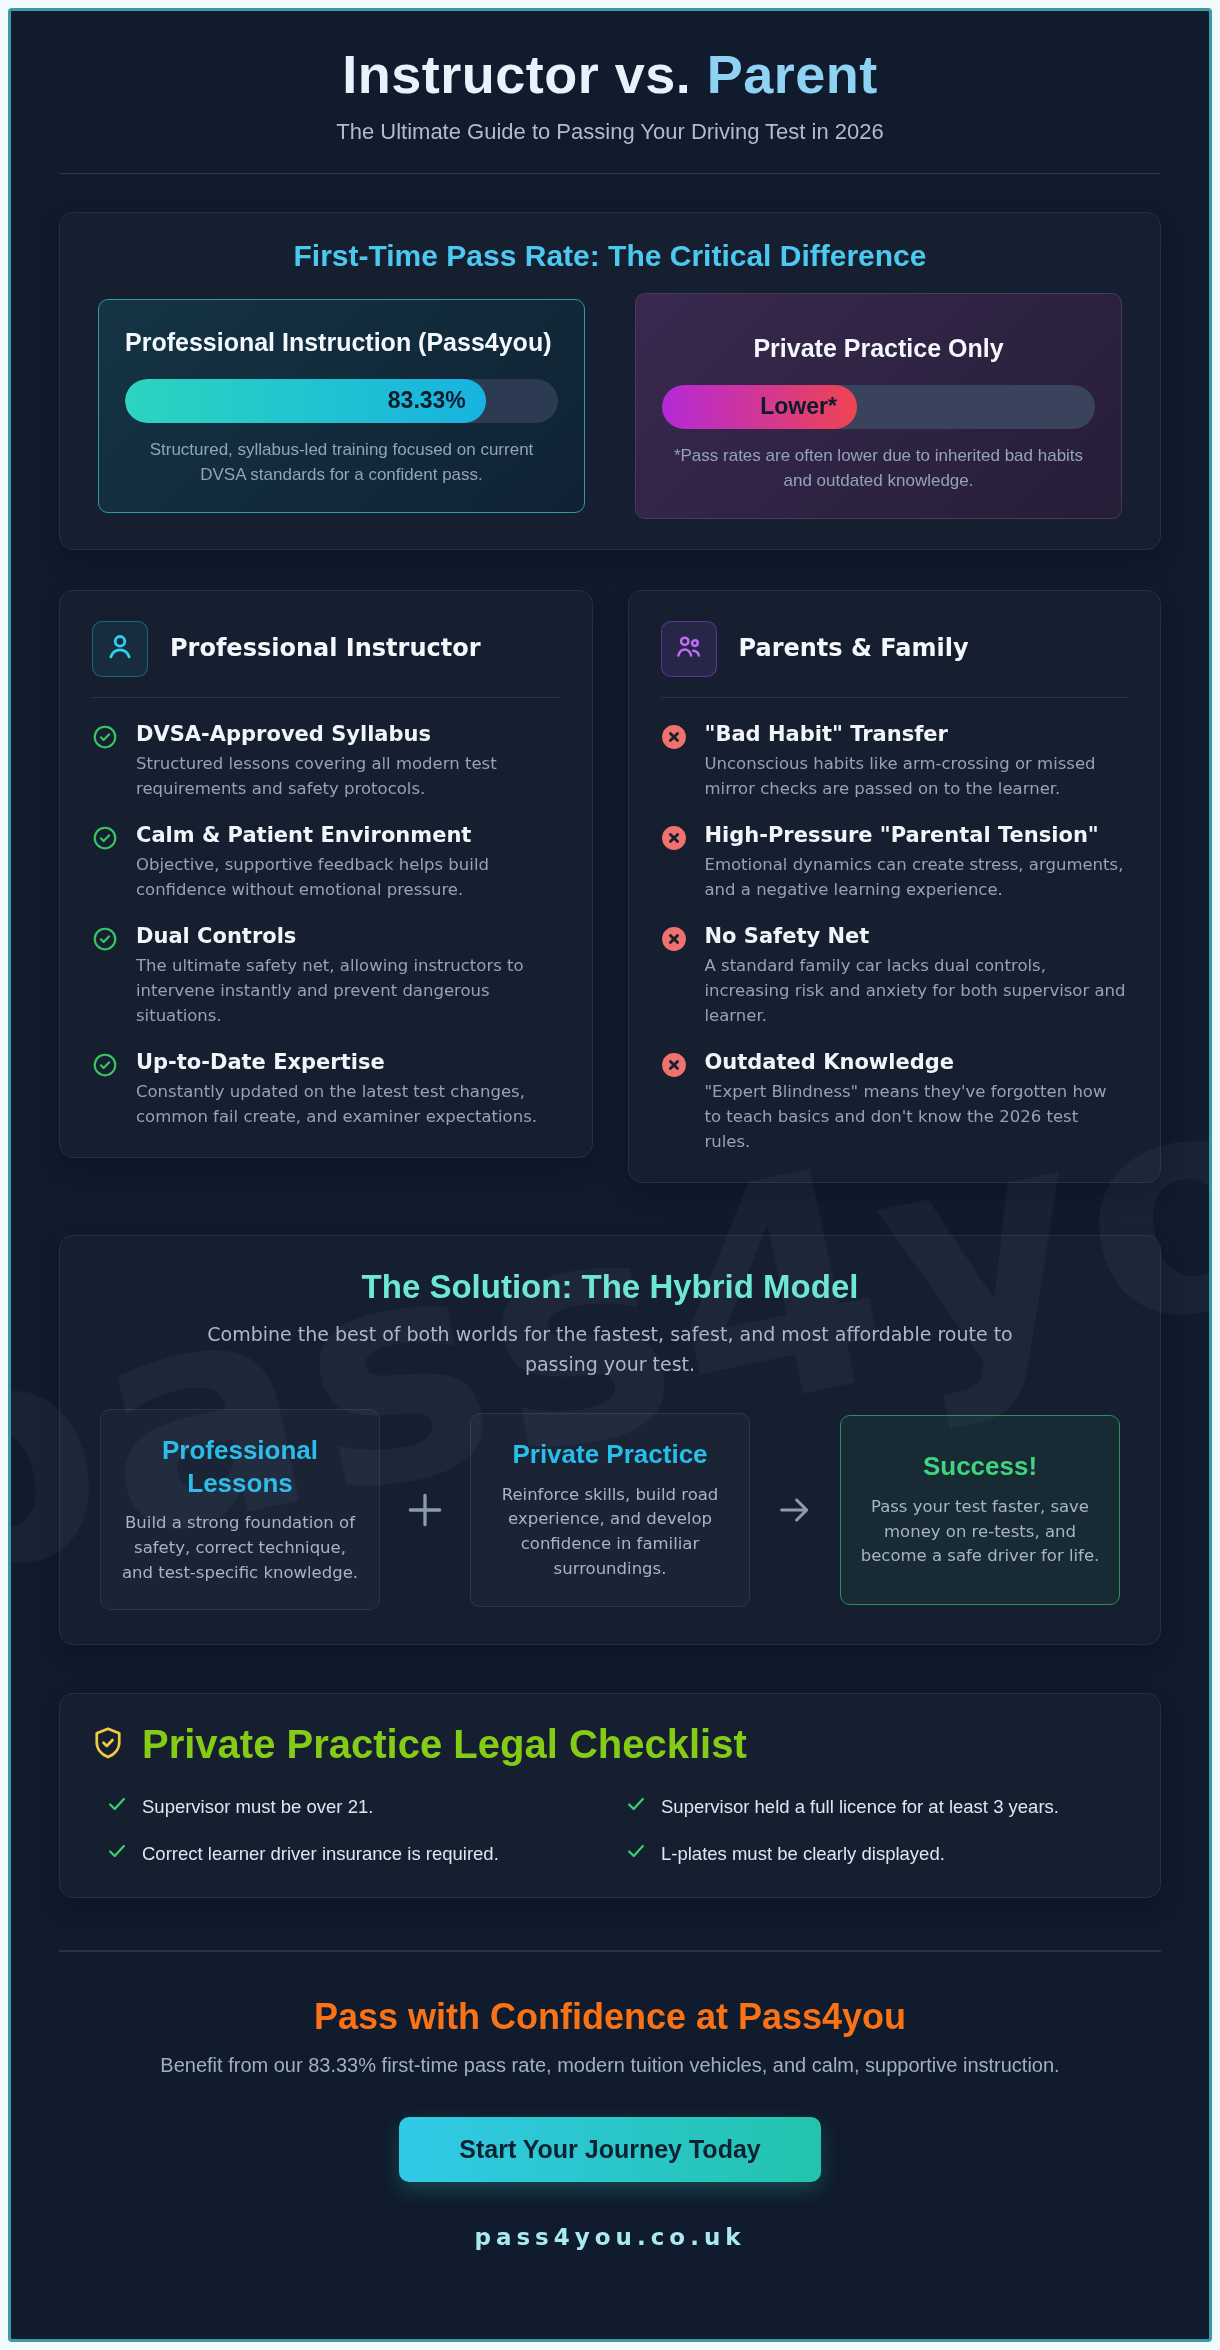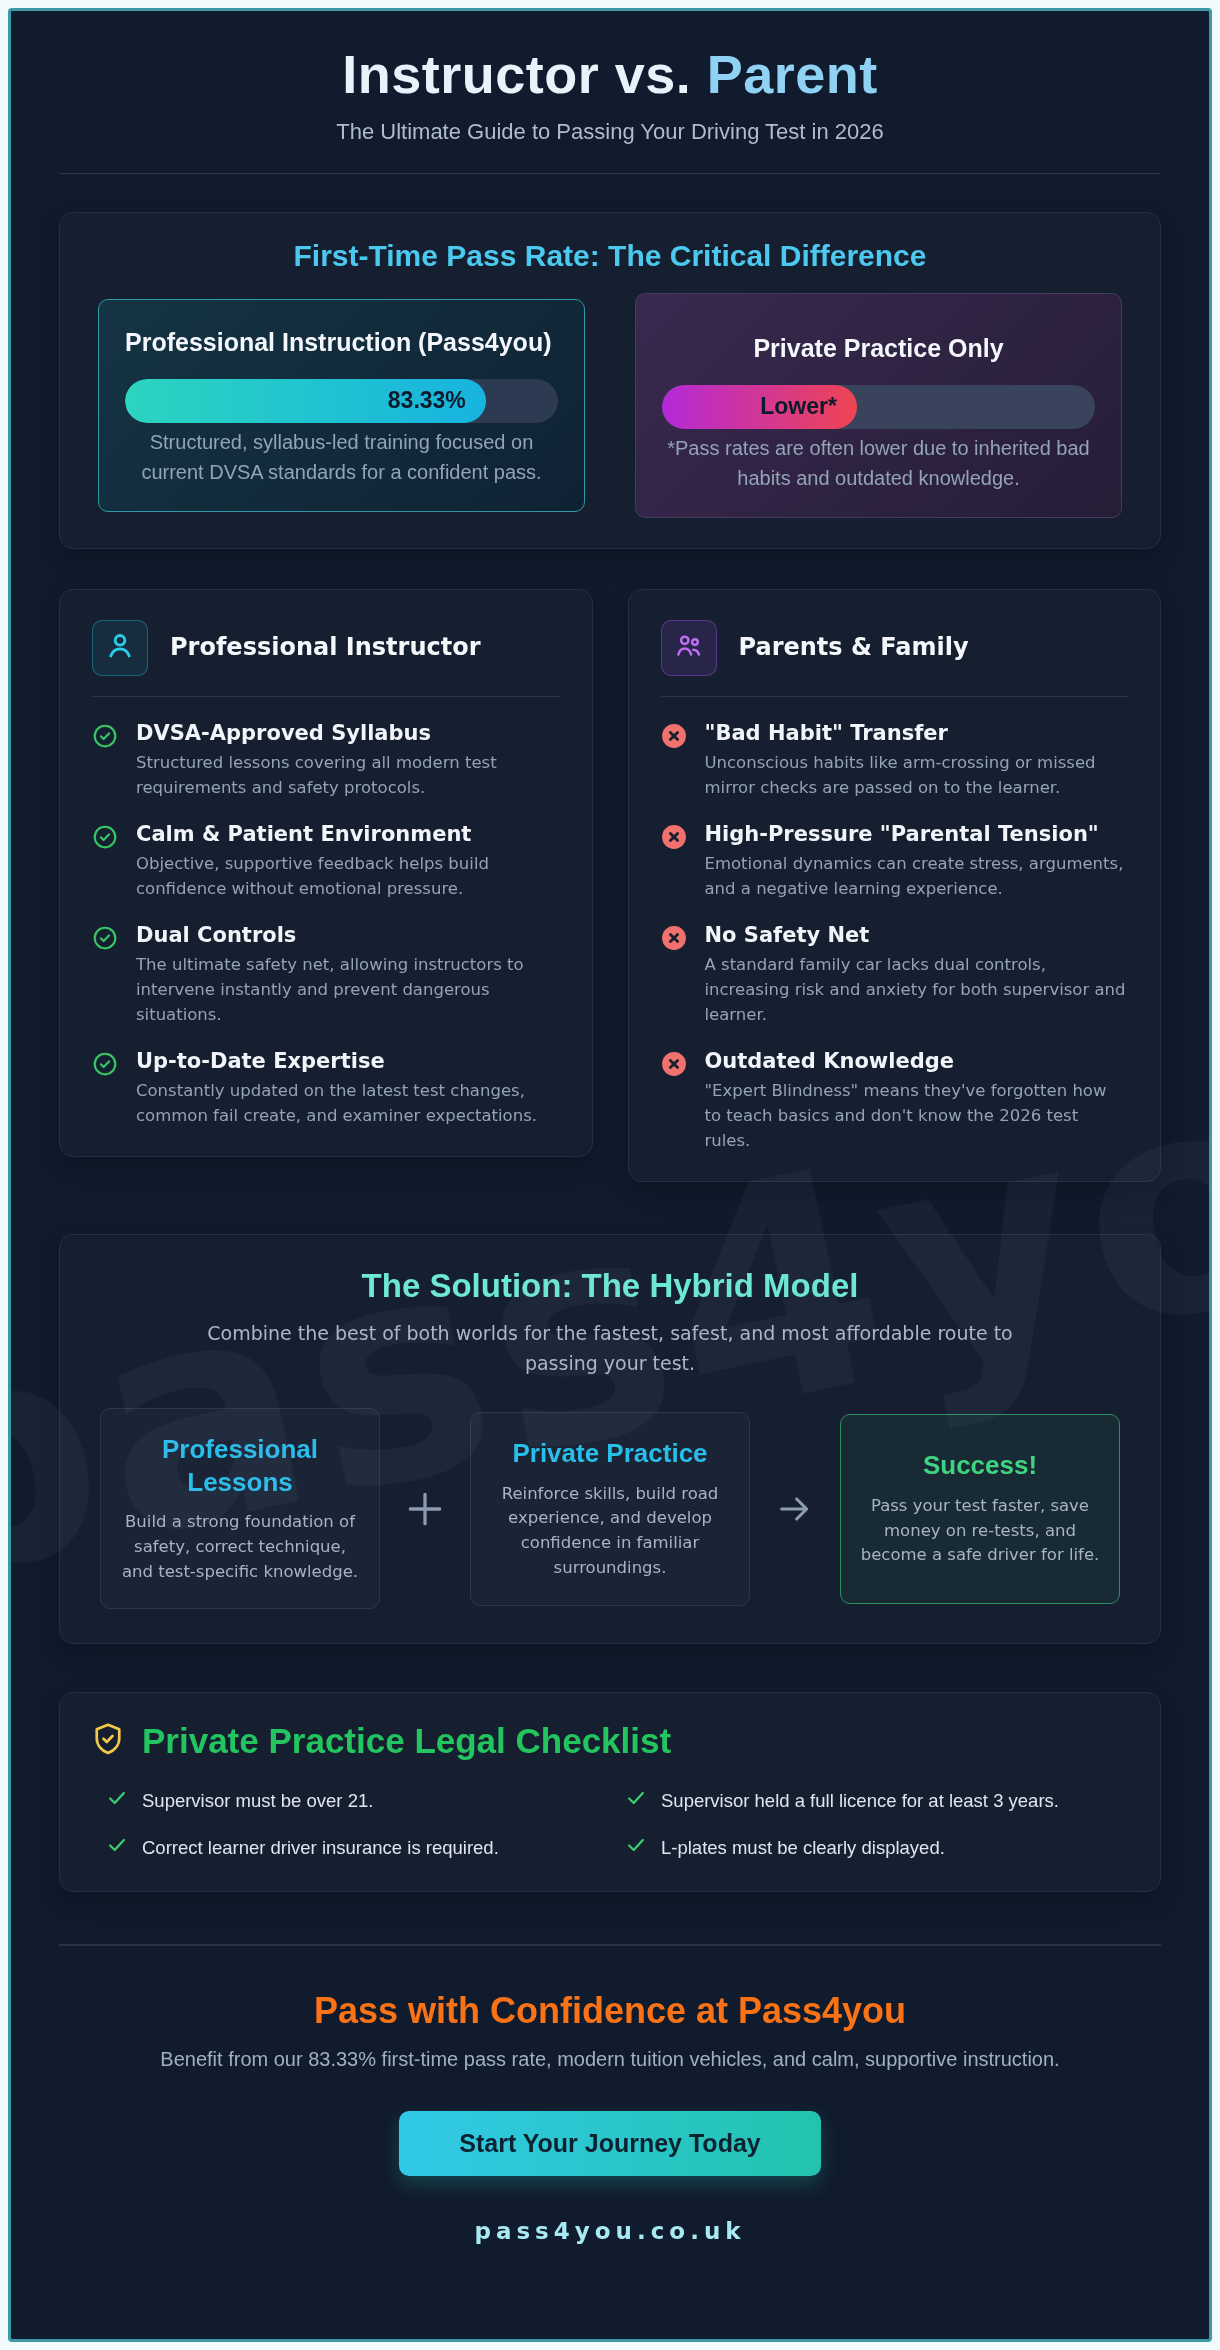--- a/index.html
+++ b/index.html
@@ -56,21 +56,21 @@
   .rate-card.private .rc-title{ text-align:center; margin-top:12px;}
   .bar-track{ height:44px; border-radius:22px; background:#2c3a52; overflow:hidden; }
   .rate-card.private .bar-track{ background:#39445c; }
   .bar-fill{
     height:100%; border-radius:22px;
     display:flex; align-items:center; justify-content:flex-end;
     font-size:23px; font-weight:bold; color:#0e1a2b; padding-right:20px;
   }
   .fill-pro{ background:linear-gradient(90deg,#2dd4bf,#17b3e0); }
   .fill-private{ background:linear-gradient(90deg,#b429d8,#ef4452); }
-  .rate-caption{ margin-top:4px; text-align:center; font-size:20px; line-height:1.5; color:#93a3b8; }
+  .rate-caption{ margin-top:14px; text-align:center; font-size:17px; line-height:1.5; color:#93a3b8; }
 
   
   .compare-row{ display:flex; gap:35px; align-items:flex-start; margin-top:40px; }
   .col-card{ flex:1; padding:30px 32px 28px; }
   .col-head{ display:flex; align-items:center; gap:22px; }
   .icon-box{ width:56px; height:56px; border-radius:10px; flex:0 0 auto;
     display:flex; align-items:center; justify-content:center; }
   .icon-box.teal{ background:rgba(34,211,238,0.08); border:1px solid rgba(34,211,238,0.35); }
   .icon-box.purple{ background:rgba(168,85,247,0.12); border:1px solid rgba(168,85,247,0.4); }
   .col-title{ font-family:"DejaVu Sans", sans-serif; font-size:24px; font-weight:bold; color:#f5f8fb; line-height:1.2; }
@@ -92,21 +92,21 @@
     display:flex; flex-direction:column; justify-content:center; }
   .sol-card h3{ font-size:26px; color:#29bdea; line-height:1.25; margin-bottom:12px; }
   .sol-card p{ font-family:"DejaVu Sans", sans-serif; font-size:16.5px; line-height:1.5; color:#a7b4c5; }
   .sol-card.success{ background:rgba(46,160,95,0.09); border:1px solid #2c8f5e; }
   .sol-card.success h3{ color:#3fd47f; }
   .sol-op{ flex:0 0 54px; display:flex; align-items:center; justify-content:center; }
 
   
   .checklist{ margin-top:48px; padding:28px 30px 30px; }
   .cl-head{ display:flex; align-items:center; gap:16px; margin-bottom:26px; }
-  .cl-head h2{ font-size:35px; color:#22c55e; }
+  .cl-head h2{ font-size:40px; color:#84cc16; }
   .cl-grid{ display:grid; grid-template-columns:1fr 1fr; gap:20px 30px; padding:0 16px; }
   .cl-item{ display:flex; align-items:center; gap:14px; font-size:18.5px; color:#dfe6ef; }
   .warning-box{ margin:26px 16px 0; background:#2b1b28; border:1px solid #7a3346; border-radius:8px;
     padding:15px 20px; display:flex; align-items:center; gap:14px; }
   .warning-box .w-text{ font-size:19px; font-weight:bold; color:#ef6d7e; }
 
   
   .footer{ text-align:center; }
   .footer h2{ font-size:36px; color:#f97316; margin-top:44px; }
   .footer .f-sub{ font-size:20px; color:#9fb0c3; margin-top:16px; }

